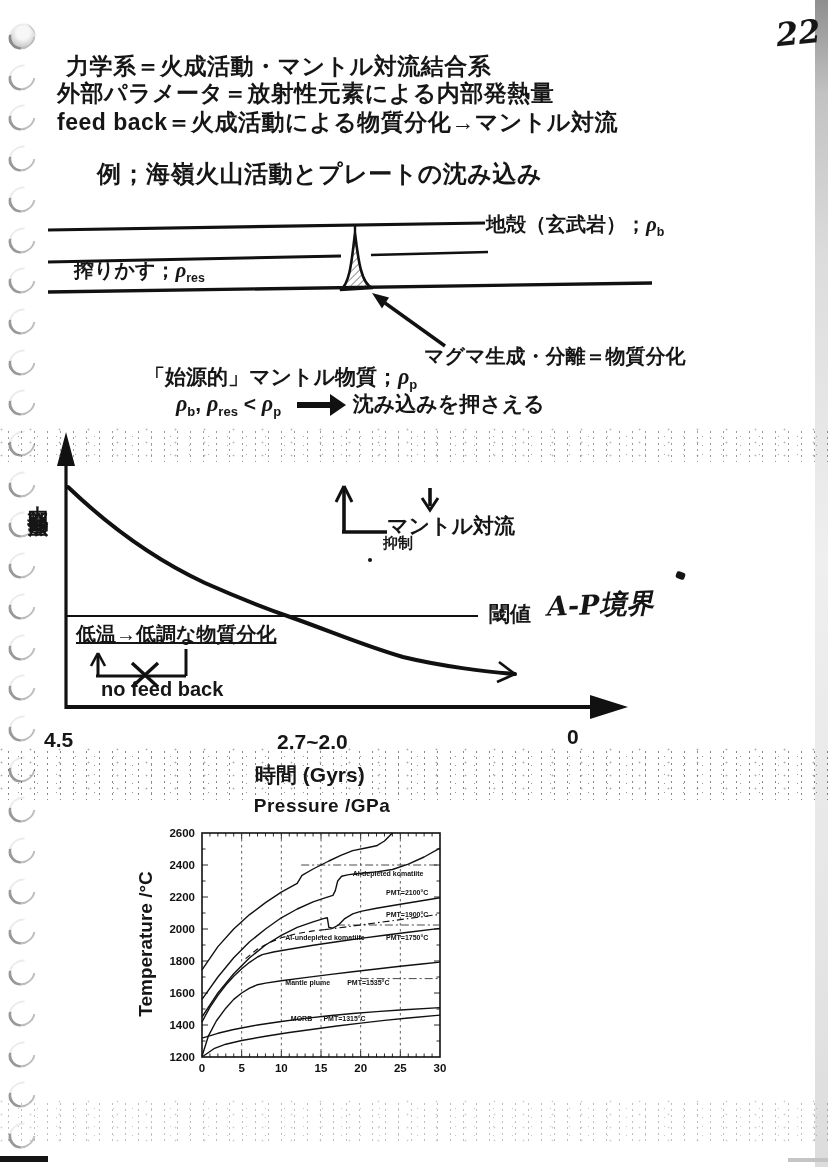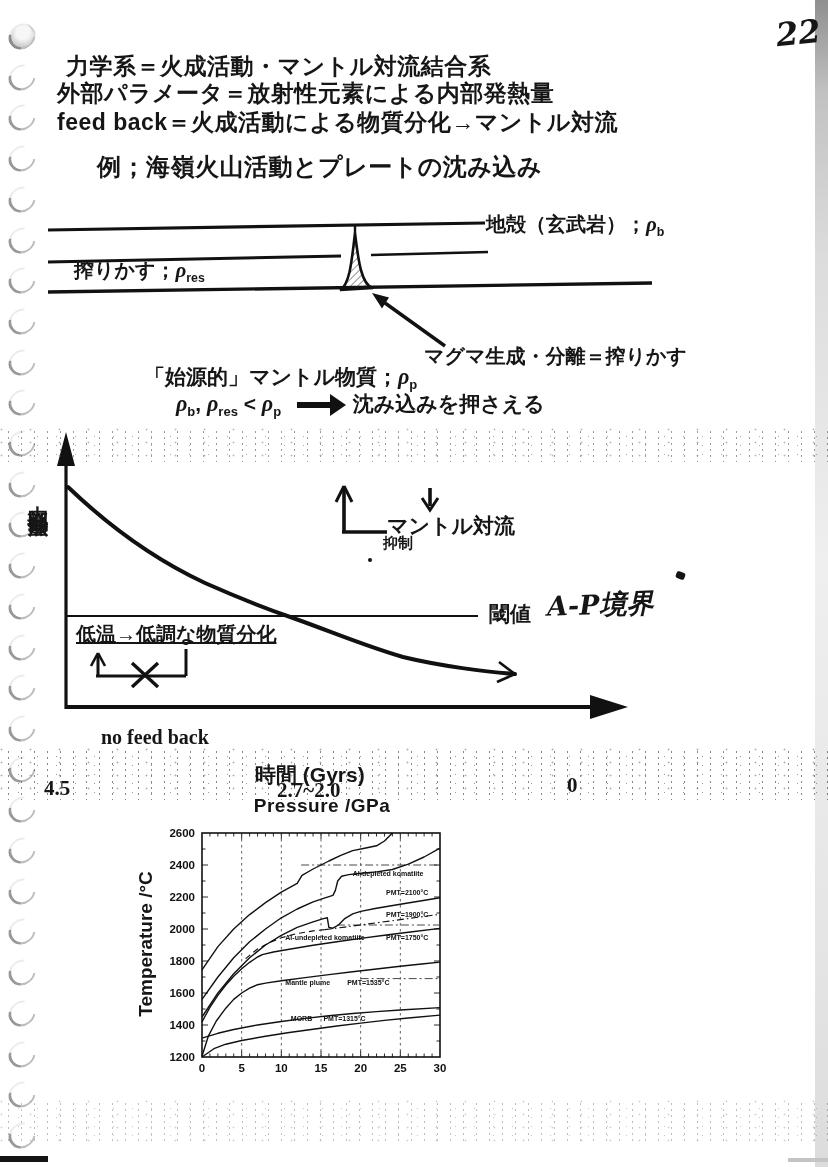--- a/index.html
+++ b/index.html
@@ -26,21 +26,21 @@
   .jp{white-space:nowrap;}
   .pagenum{position:absolute;left:776px;top:14px;font-family:"DejaVu Serif",serif;
     font-style:italic;font-weight:bold;font-size:32px;transform:rotate(-6deg);}
   .rho{font-family:"Liberation Serif",serif;font-style:italic;font-size:1.05em;}
   sub{font-size:.62em;}
   .fat-arrow{display:inline-block;position:relative;width:34px;height:6px;background:#111;
     margin:0 16px 0 10px;vertical-align:middle;}
   .fat-arrow::after{content:'';position:absolute;right:-15px;top:-8px;
     border-left:16px solid #111;border-top:11px solid transparent;border-bottom:11px solid transparent;}
   .handwrite{font-family:"DejaVu Serif",serif;font-style:italic;font-weight:bold;}
-  .serifish{font-family:Liberation Serif, serif;margin-top:48px;}
+  .serifish{font-family:Liberation Sans, sans-serif;}
   .vert{writing-mode:vertical-rl;text-orientation:upright;letter-spacing:3px;}
   .speck{position:absolute;background:#141414;}
   svg{position:absolute;overflow:visible;}
   .chart-title{position:absolute;left:232px;top:795px;width:180px;text-align:center;
     font-size:19px;font-weight:bold;letter-spacing:.5px;}
   .chart-ylab{position:absolute;left:58px;top:933px;width:176px;text-align:center;
     font-size:19px;font-weight:bold;transform:rotate(-90deg);}
 </style>
 </head>
 <body>
@@ -78,21 +78,21 @@
       <span class="hole" style="top: 1122.9px;"></span>
     </div>
 
   <div class="edge-right"></div>
 
   <div class="pagenum">22</div>
 
   <div class="h-line" style="left:66px;top:51px;">力学系＝火成活動・マントル対流結合系</div>
   <div class="h-line" style="left:57px;top:78px;">外部パラメータ＝放射性元素による内部発熱量</div>
   <div class="h-line" style="left:57px;top:107px;">feed back＝火成活動による物質分化→マントル対流</div>
-  <div class="h-line" style="left:97px;top:151px;font-size:24px;">例；海嶺火山活動とプレートの沈み込み</div>
+  <div class="h-line" style="left:97px;top:158px;font-size:24px;">例；海嶺火山活動とプレートの沈み込み</div>
 
   <svg id="crust-svg" style="left:40px;top:200px;" width="740" height="185" viewBox="0 0 740 185">
     <defs>
       <pattern id="hatch" width="5" height="5" patternUnits="userSpaceOnUse" patternTransform="rotate(45)">
         <line x1="0" y1="0" x2="0" y2="5" stroke="#222" stroke-width="1"></line>
       </pattern>
     </defs>
     <line x1="8" y1="30" x2="445" y2="23" stroke="#111" stroke-width="3.2"></line>
     <line x1="8" y1="62" x2="301" y2="56" stroke="#111" stroke-width="3"></line>
     <line x1="331" y1="55" x2="448" y2="52" stroke="#111" stroke-width="2.6"></line>
@@ -102,21 +102,21 @@
     <line x1="405" y1="146" x2="345" y2="103" stroke="#111" stroke-width="3.4"></line>
     <polygon points="332,93 349,97.5 342,108.5" fill="#111"></polygon>
   </svg>
 
   <div class="abs jp" style="left:486px;top:211px;font-size:20px;font-weight:600;">
     <span>地殻（玄武岩）；</span><span class="rho">ρ</span><sub>b</sub>
   </div>
   <div class="abs jp" style="left:74px;top:257px;font-size:20px;font-weight:600;">
     <span>搾りかす；</span><span class="rho">ρ</span><sub>res</sub>
   </div>
-  <div class="abs jp" style="left:424px;top:343px;font-size:20px;font-weight:600;">マグマ生成・分離＝搾りかす</div>
+  <div class="abs jp" style="left:424px;top:343px;font-size:20px;font-weight:600;">マグマ生成・分離＝物質分化</div>
   <div class="abs jp" style="left:144px;top:363px;font-size:21px;font-weight:600;">
     <span>「始源的」マントル物質；</span><span class="rho">ρ</span><sub>p</sub>
   </div>
   <div class="abs jp" style="left:176px;top:390px;font-size:21px;font-weight:600;">
     <span class="rho">ρ</span><sub>b</sub><span>,</span>
     <span class="rho">ρ</span><sub>res</sub>
     <span>&lt;</span>
     <span class="rho">ρ</span><sub>p</sub>
     <span class="fat-arrow"></span>
     <span>沈み込みを押さえる</span>

